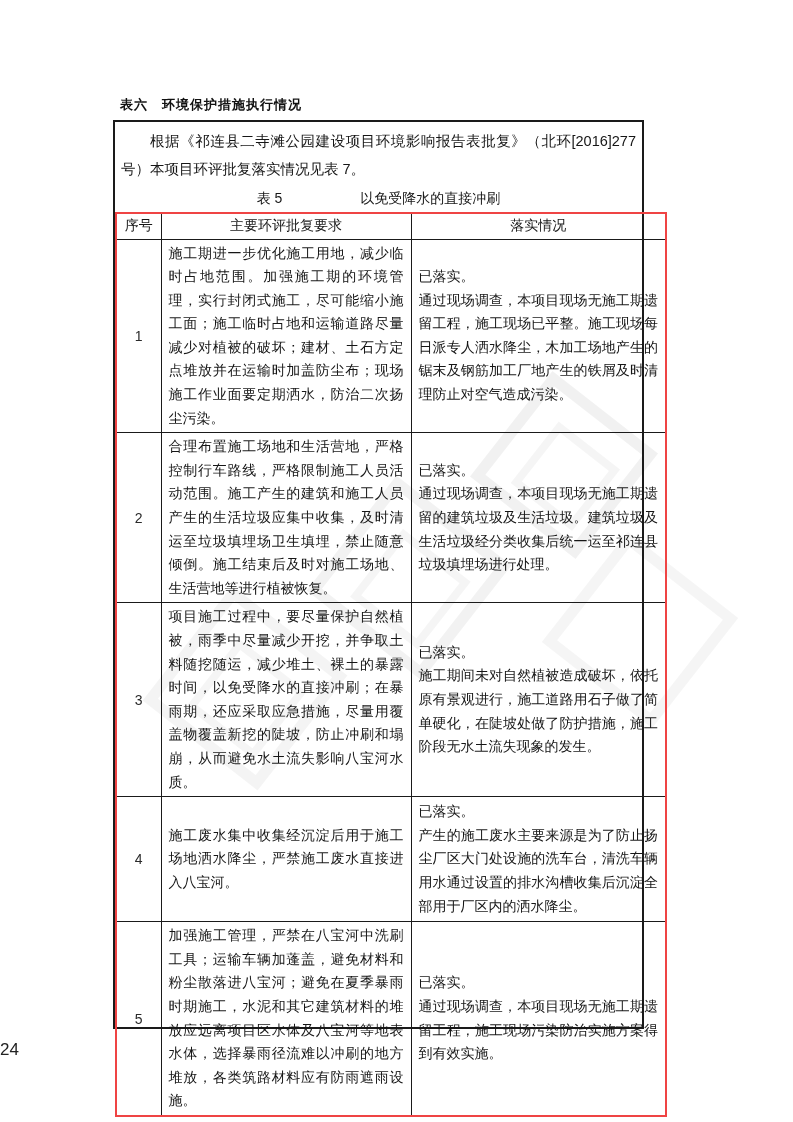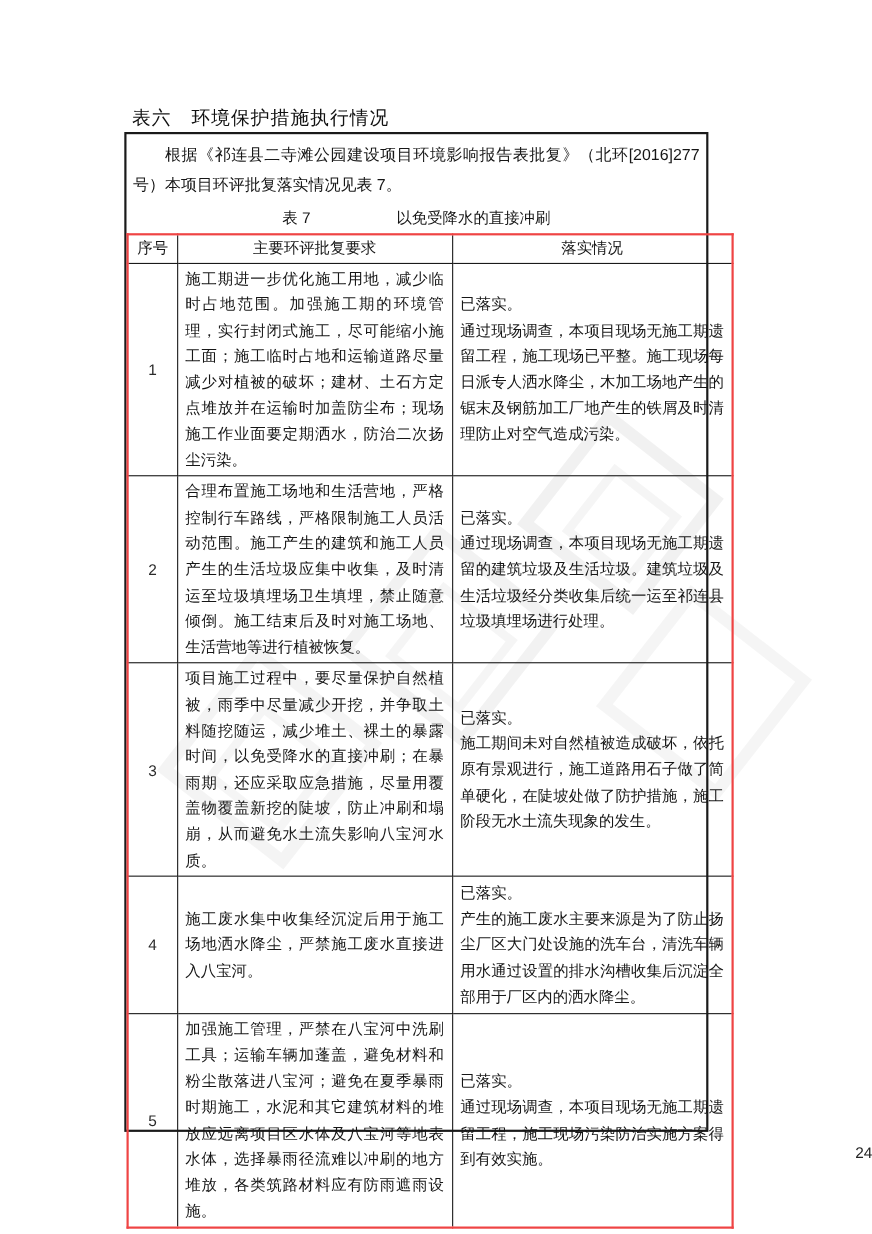--- a/index.html
+++ b/index.html
@@ -10,22 +10,22 @@
     background: #ffffff;
     font-family: "Liberation Sans", sans-serif;
     color: #161616;
     overflow: hidden;
   }
   .content { position: relative; z-index: 2; }
 
   .doc-title {
     position: absolute;
     left: 120px; top: 96px;
-    font-size: 17px;
-    font-weight: normal;
+    font-size: 13px;
+    font-weight: bold;
     letter-spacing: 1px;
     color: #111;
     white-space: pre;
   }
 
   .outer-box {
     position: absolute;
     left: 113px; top: 120px;
     width: 531px;
     height: 909px;
@@ -89,22 +89,22 @@
   .r3 .req-cell, .r3 .impl-cell, .r3 .seq-cell { height: 164px; }
   .r4 .req-cell, .r4 .impl-cell, .r4 .seq-cell { height: 125px; }
   .r5 .req-cell, .r5 .impl-cell, .r5 .seq-cell { height: 164px; }
 
   .status-line { text-align: left; }
 
   .page-number {
     position: absolute;
     left: 0; right: 0;
     top: 1040px;
-    text-align: right;
-    font-size: 14px;
+    text-align: left;
+    font-size: 17px;
     color: #222;
   }
 
   
   .wm {
     position: absolute;
     z-index: 1;
     border: 11px solid rgba(0,0,0,0.055);
     transform: rotate(38deg);
     pointer-events: none;
@@ -136,21 +136,21 @@
     </div>
   <div class="wm wm4"></div>
 
   <div class="content">
     <div class="doc-title">表六　环境保护措施执行情况</div>
 
     <div class="outer-box">
       <p class="intro">根据《祁连县二寺滩公园建设项目环境影响报告表批复》（北环[2016]277 号）本项目环评批复落实情况见表 7。</p>
 
       <div class="table-caption">
-        <span>表 7</span>
+        <span>表 5</span>
         <span>以免受降水的直接冲刷</span>
       </div>
 
       <table class="review-table">
         <colgroup>
             <col class="c-seq">
             <col class="c-req">
             <col class="c-impl">
           </colgroup>
         <thead>

